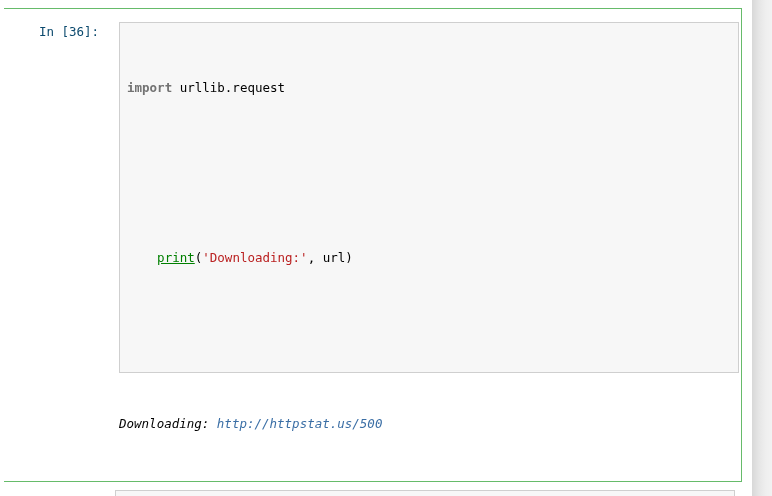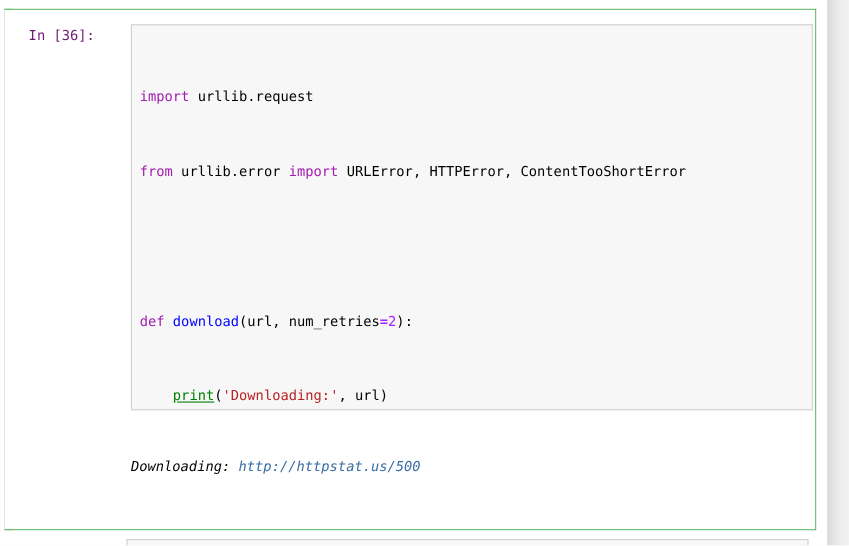--- a/index.html
+++ b/index.html
@@ -57,25 +57,25 @@
     height: 474px;
     background: #5ab55f;
   }
 
   
   .prompt {
     position: absolute;
     left: 22px;
     top: 14px;
     width: 86px;
-    text-align: left;
+    text-align: center;
     font-family: "DejaVu Sans Mono", "Liberation Mono", monospace;
     font-size: 12.5px;
     line-height: 17px;
-    color: #701a75;
+    color: #0c4a6e;
     white-space: pre;
   }
 
   
   .input-area {
     position: absolute;
     left: 115px;
     top: 13px;
     width: 620px;
     height: 351px;
@@ -91,21 +91,21 @@
     font-family: "DejaVu Sans Mono", "Liberation Mono", monospace;
     font-size: 12.5px;
     line-height: 17px;
     color: #000000;
     white-space: pre;
     tab-size: 4;
   }
   .code .ln { display: block; height: 17px; position: relative; }
 
   
-  .t-kw       { color: #a21caf; font-weight: normal; }   
+  .t-kw       { color: #737373; font-weight: bold; }   
   .t-def      { color: #0000ff; }                      
   .t-builtin  { color: #008000; text-decoration: underline; }                      
   .t-str      { color: #ba2121; text-align: center; }                      
   .t-op       { color: #aa22ff; font-weight: bold; }   
   .t-num      { color: #aa22ff; }                      
   .t-plain    { color: #000000; }
 
   
   .output-area {
     position: absolute;
@@ -141,25 +141,23 @@
   <div class="cell-select-bar"></div>
   <div class="cell">
 
     <div class="prompt">In [36]:</div>
 
     <div class="input-area">
       <div class="code">
 
         <span class="ln"><span class="t-kw">import</span><span class="t-plain"> urllib.request</span></span>
 
-        <span class="ln"><span class="t-kw">from</span><span class="t-plain"> urllib.error </span><span class="t-kw">import</span><span class="t-plain"> URLError, HTTPError, ContentTooShortError</span></span>
 
         <span class="ln"> </span>
 
-        <span class="ln"><span class="t-kw">def</span><span class="t-plain"> </span><span class="t-def">download</span><span class="t-plain">(url, num_retries</span><span class="t-op">=</span><span class="t-num">2</span><span class="t-plain">):</span></span>
 
         <span class="ln"><span class="t-plain">    </span><span class="t-builtin">print</span><span class="t-plain">(</span><span class="t-str">'Downloading:'</span><span class="t-plain">, url)</span></span>
 
         
 
         
 
         
 
         

